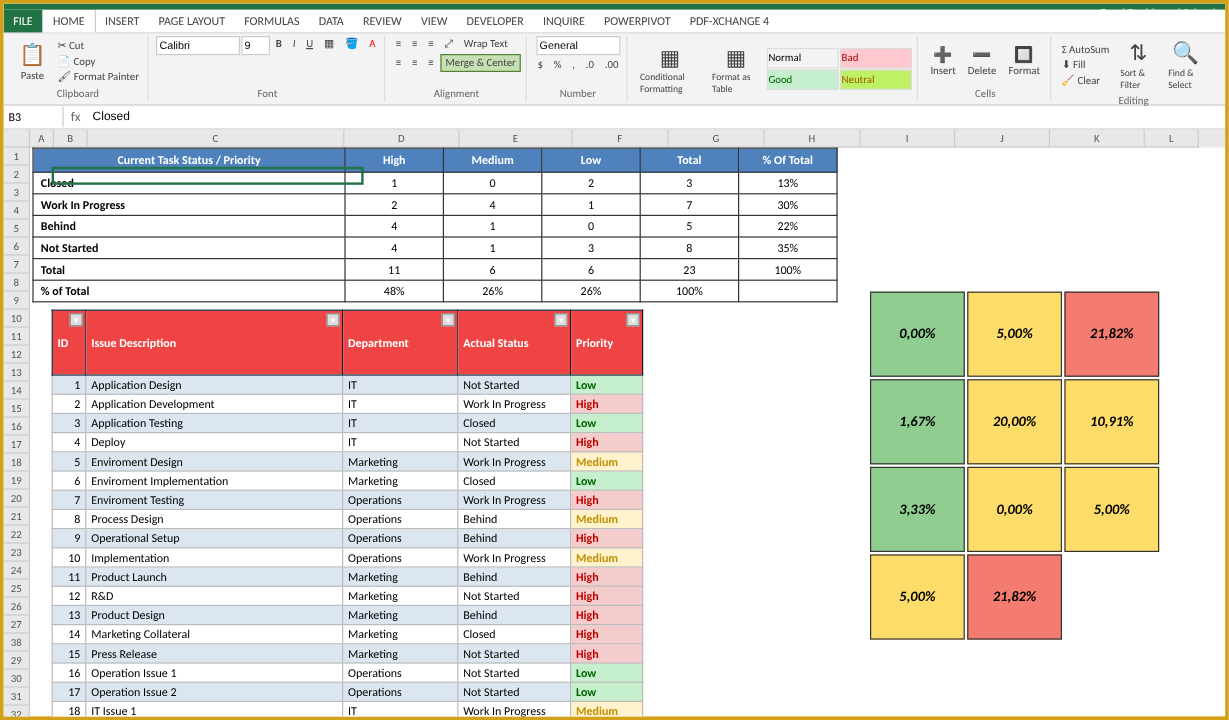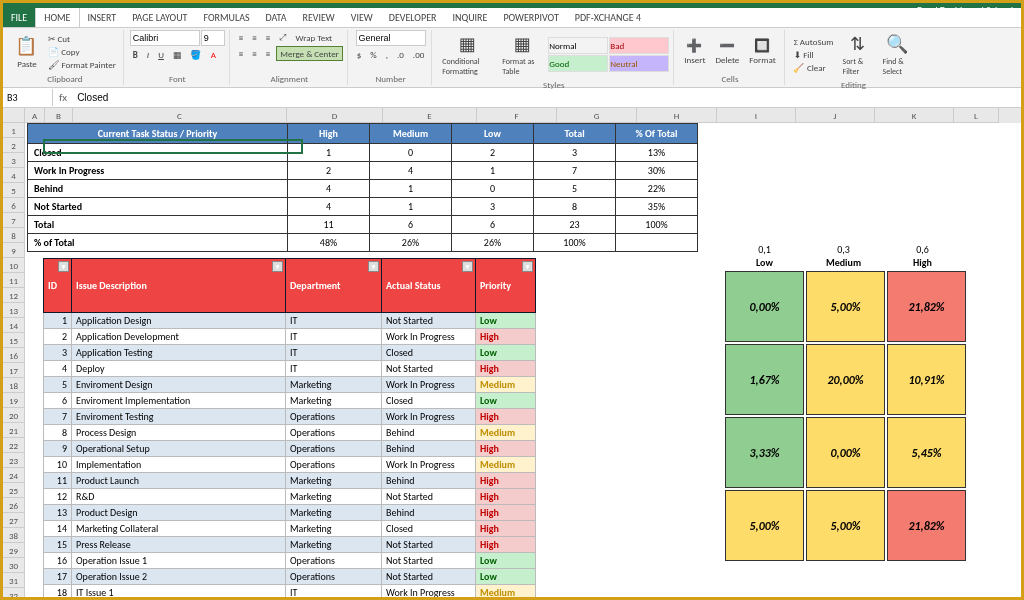--- a/index.html
+++ b/index.html
@@ -109,21 +109,21 @@
         <span class="rsmall">
             <span>🖌</span>
             <span>Format Painter</span>
           </span>
       </div>
     </div>
     <div class="rgroup-label">Clipboard</div>
   </div>
 
   <div class="rgroup">
-    <div class="rgroup-body" style="flex-direction:column;align-items:flex-start;gap:2px">
+    <div class="rgroup-body" style="flex-direction:row;align-items:flex-start;gap:2px">
       <div class="font-sel">
         <input class="sel" style="width: 70px;" value="Calibri">
         <input class="sel" style="width: 24px;" value="9">
       </div>
       <div style="display:flex;gap:3px">
         <span class="rsmall">
             <b>B</b>
           </span>
         <span class="rsmall">
             <i>I</i>
@@ -185,24 +185,23 @@
           <span style="font-size:8px;max-width:50px">Conditional Formatting</span>
         </div>
       <div class="rbtn">
           <span class="ricon lg">▦</span>
           <span style="font-size:8px;max-width:40px">Format as Table</span>
         </div>
       <div class="style-grid">
         <div class="style-cell">Normal</div>
         <div class="style-cell" style="background:#ffc7ce;color:#9c0006">Bad</div>
         <div class="style-cell" style="background:#c6efce;color:#006100">Good</div>
-        <div class="style-cell" style="background:#c4b5fd;color:#9c5700">Neutral</div>
-      </div>
-    </div>
-    <div class="rgroup-label">Styles</div>
+        <div class="style-cell" style="background:#bef264;color:#9c5700">Neutral</div>
+      </div>
+    </div>
   </div>
 
   <div class="rgroup">
     <div class="rgroup-body">
       <div class="rbtn">
           <span class="ricon">➕</span>
           <span>Insert</span>
         </div>
       <div class="rbtn">
           <span class="ricon">➖</span>
@@ -524,35 +523,29 @@
                 <td class="desc">Marketing Issue 1</td>
                 <td class="dept">Marketing</td>
                 <td class="stat">Work In Progress</td>
                 <td class="pri pri-low">Low</td>
               </tr>
             </tbody>
           </table>
       </div>
 
       <div class="heatmap">
-        <div class="hm-hdrs" id="hmhdrs">
-            <div class="hm-hdr"><span class="v">0,1</span><span class="l">Low</span></div>
-            <div class="hm-hdr"><span class="v">0,3</span><span class="l">Medium</span></div>
-            <div class="hm-hdr"><span class="v">0,6</span><span class="l">High</span></div>
-          </div>
         <div class="hm-grid" id="hmgrid">
             <div class="hm-cell hm-g">0,00%</div>
             <div class="hm-cell hm-y">5,00%</div>
             <div class="hm-cell hm-r">21,82%</div>
             <div class="hm-cell hm-g">1,67%</div>
             <div class="hm-cell hm-y">20,00%</div>
             <div class="hm-cell hm-y">10,91%</div>
             <div class="hm-cell hm-g">3,33%</div>
             <div class="hm-cell hm-y">0,00%</div>
-            <div class="hm-cell hm-y">5,45%</div>
             <div class="hm-cell hm-y">5,00%</div>
             <div class="hm-cell hm-y">5,00%</div>
             <div class="hm-cell hm-r">21,82%</div>
           </div>
       </div>
 
       <div class="selbox" style="top:16px;left:18px;width:260px;height:15px"></div>
     </div>
   </div>
 </div>

